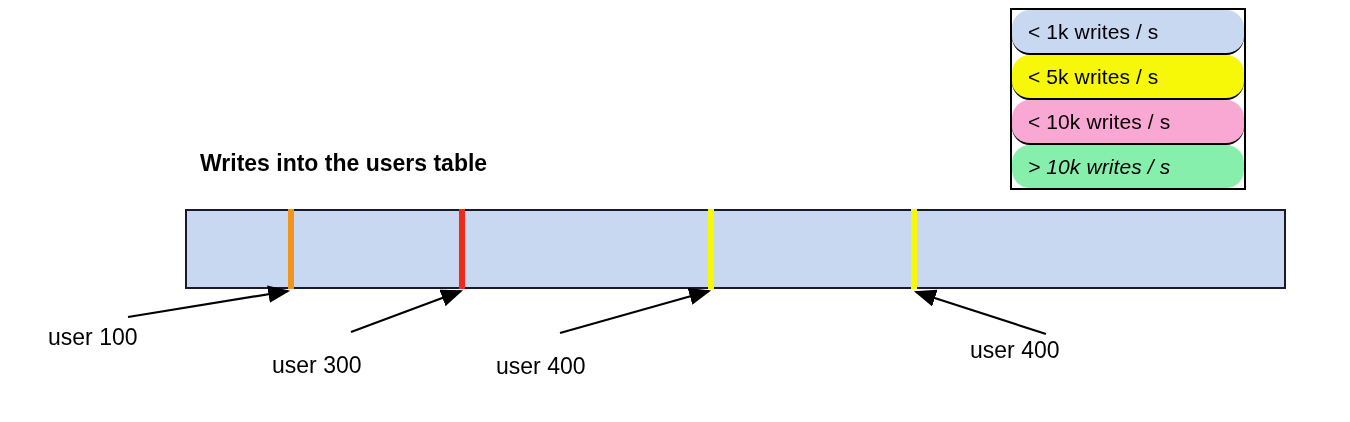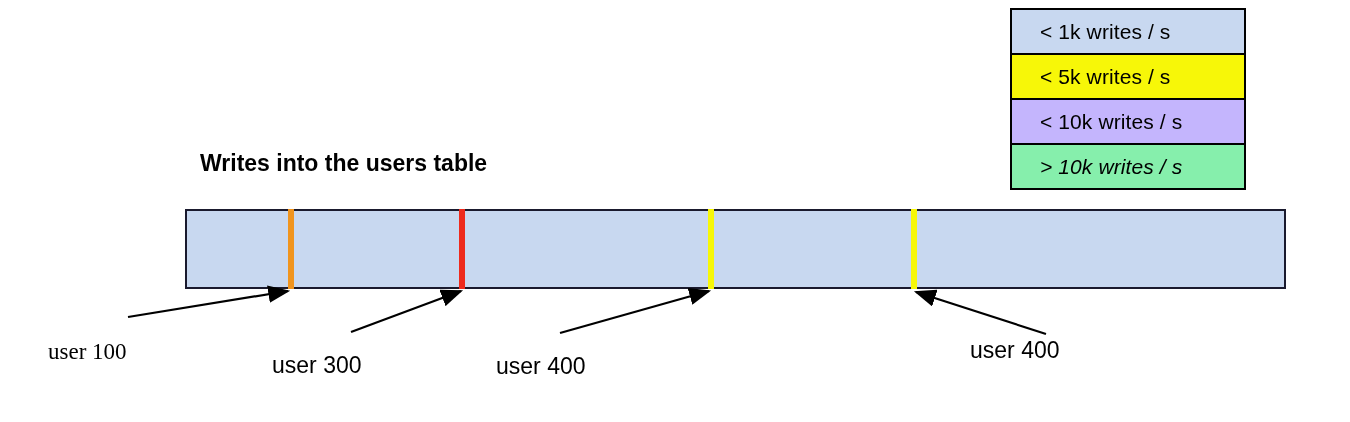--- a/index.html
+++ b/index.html
@@ -24,21 +24,22 @@
     height: 182px;
     border: 2px solid #000000;
     display: flex;
     flex-direction: column;
   }
   .legend-row {
     flex: 1 1 0;
     display: flex;
     align-items: center;
     border-bottom: 2px solid #000000;
-    padding-left: 28px;
+    padding-left: 16px;
+    border-radius: 18px;
   }
   .legend-row:last-child { border-bottom: none; }
   .legend-label {
     font-size: 21px;
     color: #000000;
     line-height: 1;
     white-space: nowrap;
     letter-spacing: 0.1px;
   }
 
@@ -90,21 +91,21 @@
 </head>
 <body>
 
 <div id="legend">
   <div class="legend-row" style="background: rgb(200, 216, 240);">
     <span class="legend-label">&lt; 1k writes / s</span>
   </div>
   <div class="legend-row" style="background: rgb(247, 247, 8);">
     <span class="legend-label">&lt; 5k writes / s</span>
   </div>
-  <div class="legend-row" style="background: #c4b5fd;">
+  <div class="legend-row" style="background: #f9a8d4;">
     <span class="legend-label">&lt; 10k writes / s</span>
   </div>
   <div class="legend-row" style="background: #86efac; font-style: italic;">
     <span class="legend-label">&gt; 10k writes / s</span>
   </div>
 </div>
 
 <div id="chart-title">Writes into the users table</div>
 
 <div id="bar-wrap">
@@ -120,16 +121,16 @@
     <marker id="ah" markerWidth="10" markerHeight="8" refX="9" refY="4" orient="auto" markerUnits="strokeWidth">
       <path d="M0,0 L10,4 L0,8 Z" fill="#000000"></path>
     </marker>
   </defs>
   <line marker-end="url(#ah)" stroke="#000000" stroke-width="2.2" x1="128" y1="317" x2="288" y2="291"></line>
   <line marker-end="url(#ah)" stroke="#000000" stroke-width="2.2" x1="351" y1="332" x2="461" y2="291"></line>
   <line marker-end="url(#ah)" stroke="#000000" stroke-width="2.2" x1="560" y1="333" x2="709" y2="291"></line>
   <line marker-end="url(#ah)" stroke="#000000" stroke-width="2.2" x1="1046" y1="334" x2="916" y2="292"></line>
 </svg>
 
-<div class="point-label" style="left: 48px; top: 339px; font-family: Liberation Serif, serif;">user 100</div>
+<div class="point-label" style="left: 48px; top: 324px;">user 100</div>
 <div class="point-label" style="left: 272px; top: 352px;">user 300</div>
 <div class="point-label" style="left: 496px; top: 353px;">user 400</div>
 <div class="point-label" style="left: 970px; top: 337px;">user 400</div>
 
 </body></html>

